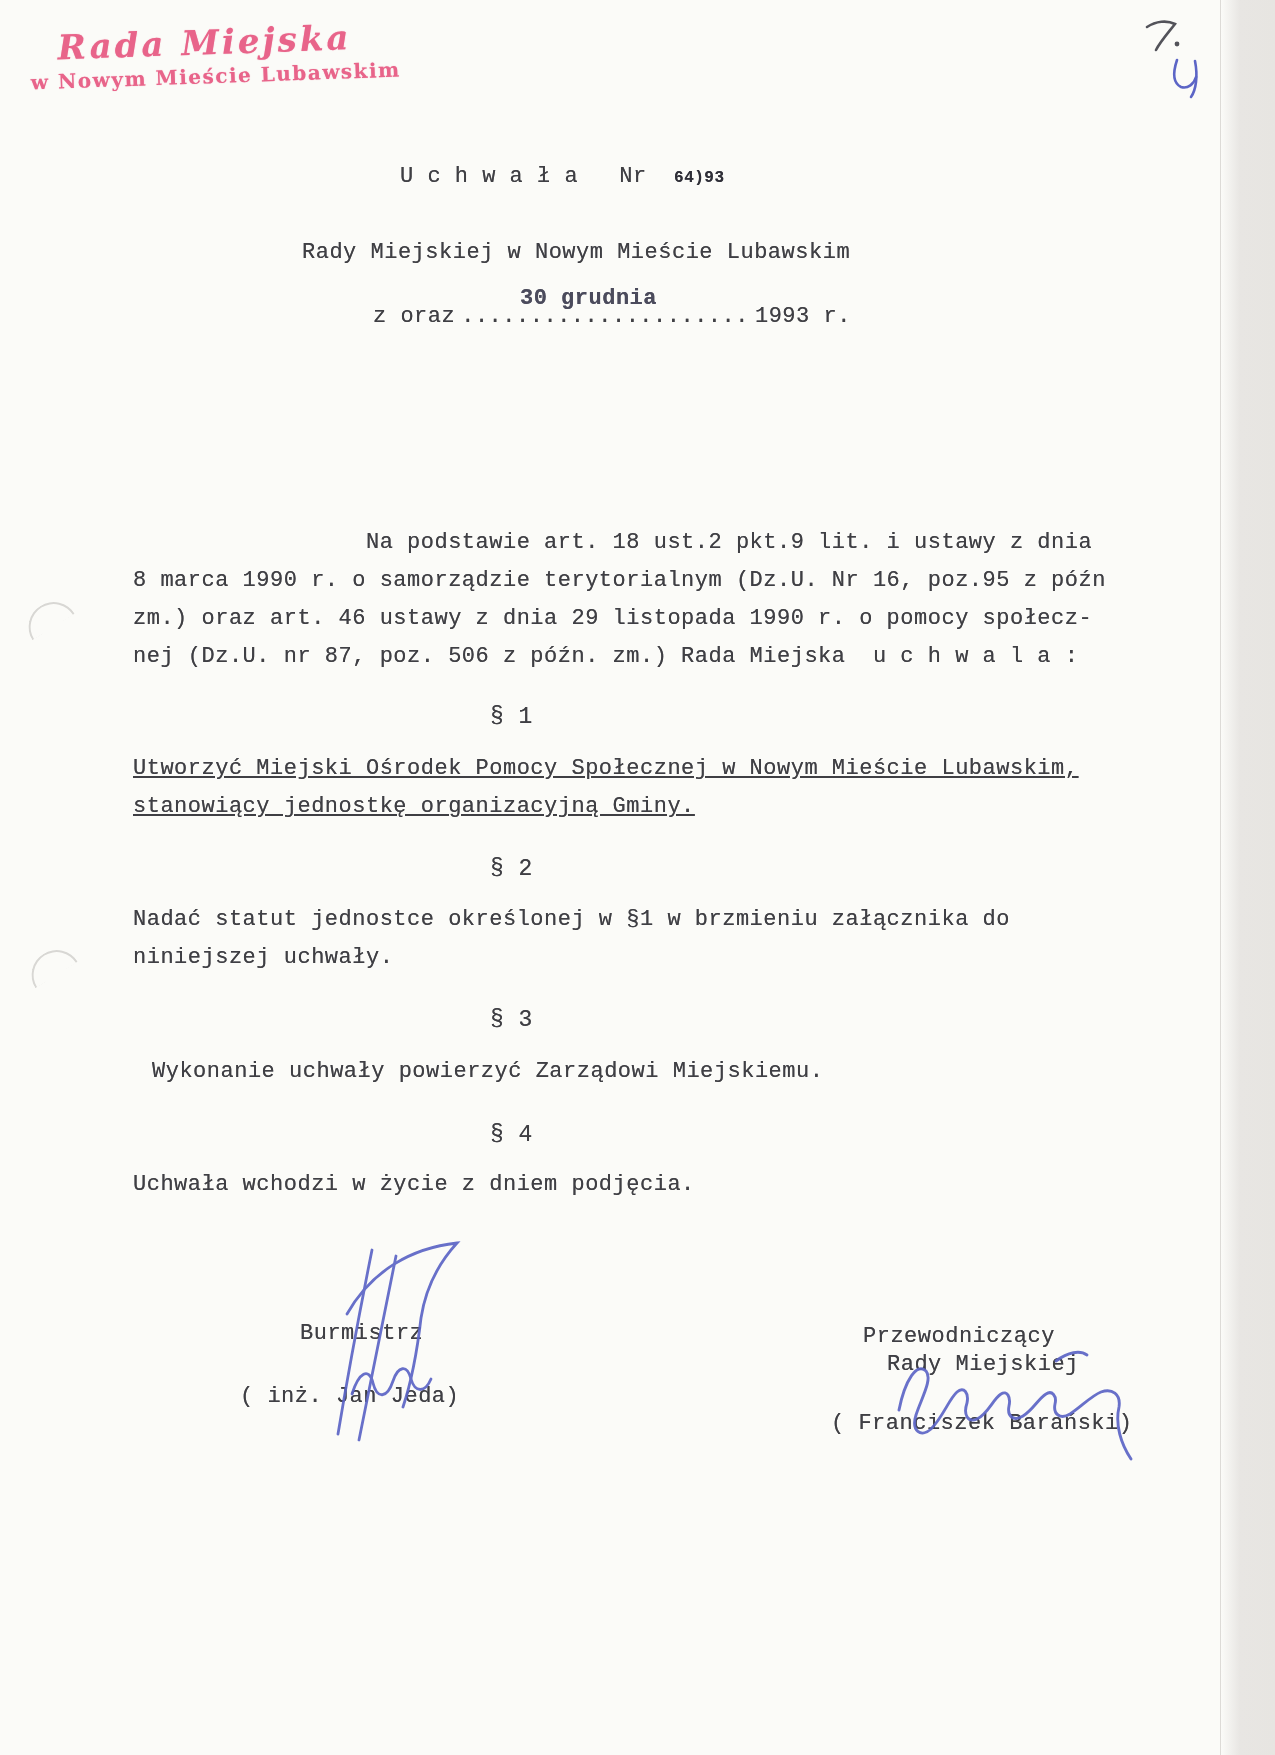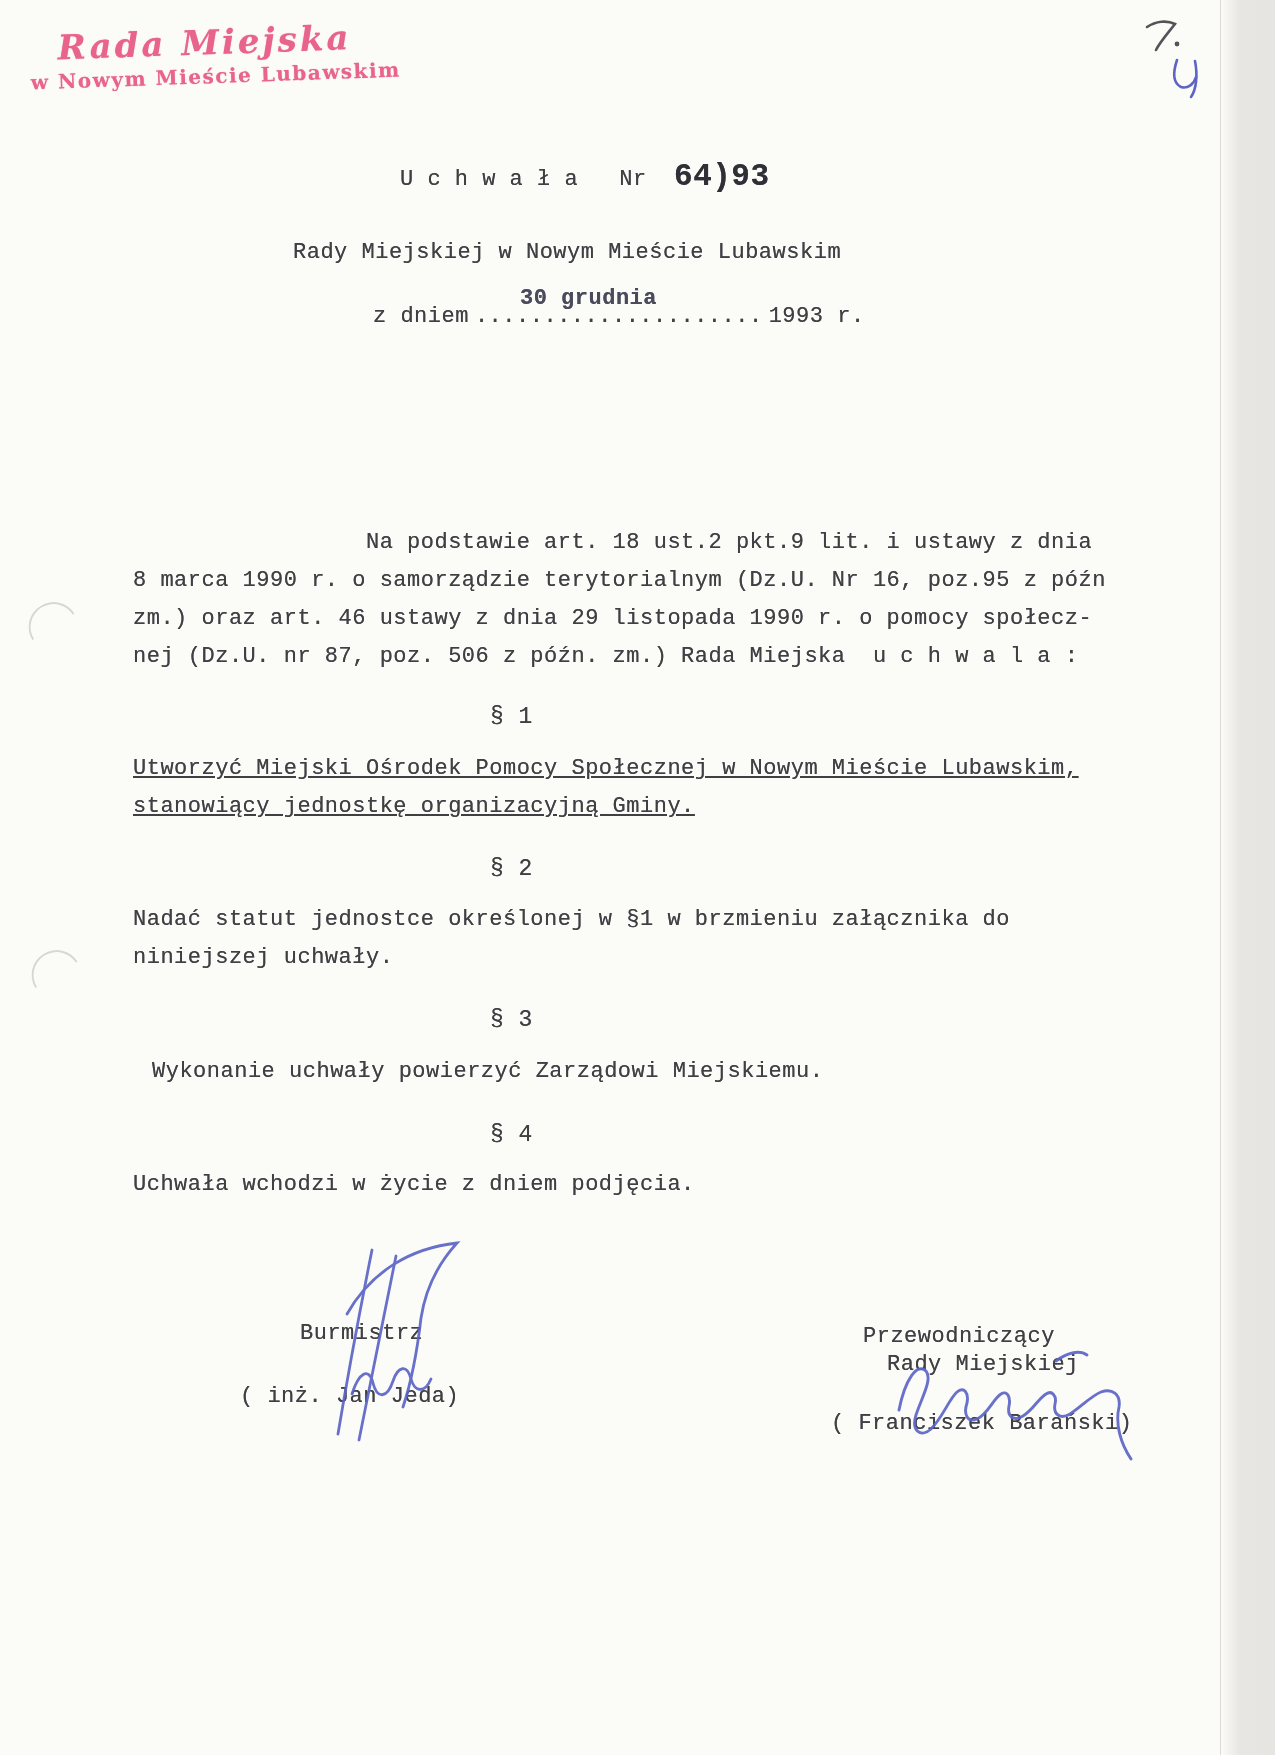--- a/index.html
+++ b/index.html
@@ -37,21 +37,21 @@
     padding-left:28px;
     text-shadow:0 0 1px rgba(231,89,130,0.55);
   }
   .stamp .l2{
     font-family:"DejaVu Serif","Liberation Serif",serif;
     font-weight:bold;
     font-size:20px;letter-spacing:1.5px;
     margin-top:2px;
     text-shadow:0 0 1px rgba(231,89,130,0.55);
   }
-  .title-number{font-weight:bold;font-size:31px;color:#2f2f38;}
+  .title-number{font-weight:bold;font-size:16px;color:#2f2f38;}
   .date-fill{
     position:absolute;left:520px;top:286px;
     font-weight:bold;color:#4b4b5c;font-size:22px;letter-spacing:0.5px;
     white-space:pre;
     text-shadow:0 0 0.5px rgba(75,75,92,0.8);
   }
   .dots{margin:0 6px;}
   .sec-mark{font-size:23px;}
   .punch{
     position:absolute;width:46px;height:23px;
@@ -72,23 +72,23 @@
   <div class="stamp">
     <div class="l1">Rada Miejska</div>
     <div class="l2">w Nowym Mieście Lubawskim</div>
   </div>
 
   <div class="punch" style="left:22px;top:604px;"></div>
   <div class="punch" style="left:25px;top:952px;"></div>
 
   <div class="tw" style="left:400px;top:158px;"><span>U c h w a ł a   Nr  </span><span class="title-number">64)93</span></div>
 
-  <div class="tw" style="left:293px;top:234px;">Rady Miejskiej w Nowym Mieście Lubawskim</div>
+  <div class="tw" style="left:302px;top:234px;">Rady Miejskiej w Nowym Mieście Lubawskim</div>
 
-  <div class="tw" style="left:373px;top:298px;"><span>z dniem</span><span class="dots">.....................</span><span>1993 r.</span></div>
+  <div class="tw" style="left:373px;top:298px;"><span>z oraz</span><span class="dots">.....................</span><span>1993 r.</span></div>
   <div class="date-fill">30 grudnia</div>
 
 
   <div class="tw" style="left:133px;top:524px;">                 Na podstawie art. 18 ust.2 pkt.9 lit. i ustawy z dnia
 8 marca 1990 r. o samorządzie terytorialnym (Dz.U. Nr 16, poz.95 z późn
 zm.) oraz art. 46 ustawy z dnia 29 listopada 1990 r. o pomocy społecz-
 nej (Dz.U. nr 87, poz. 506 z późn. zm.) Rada Miejska  u c h w a l a :</div>
 
   <div class="tw sec-mark" style="left:490px;top:698px;">§ 1</div>
   <div class="tw" style="left:133px;top:750px;text-decoration:underline;">Utworzyć Miejski Ośrodek Pomocy Społecznej w Nowym Mieście Lubawskim,

